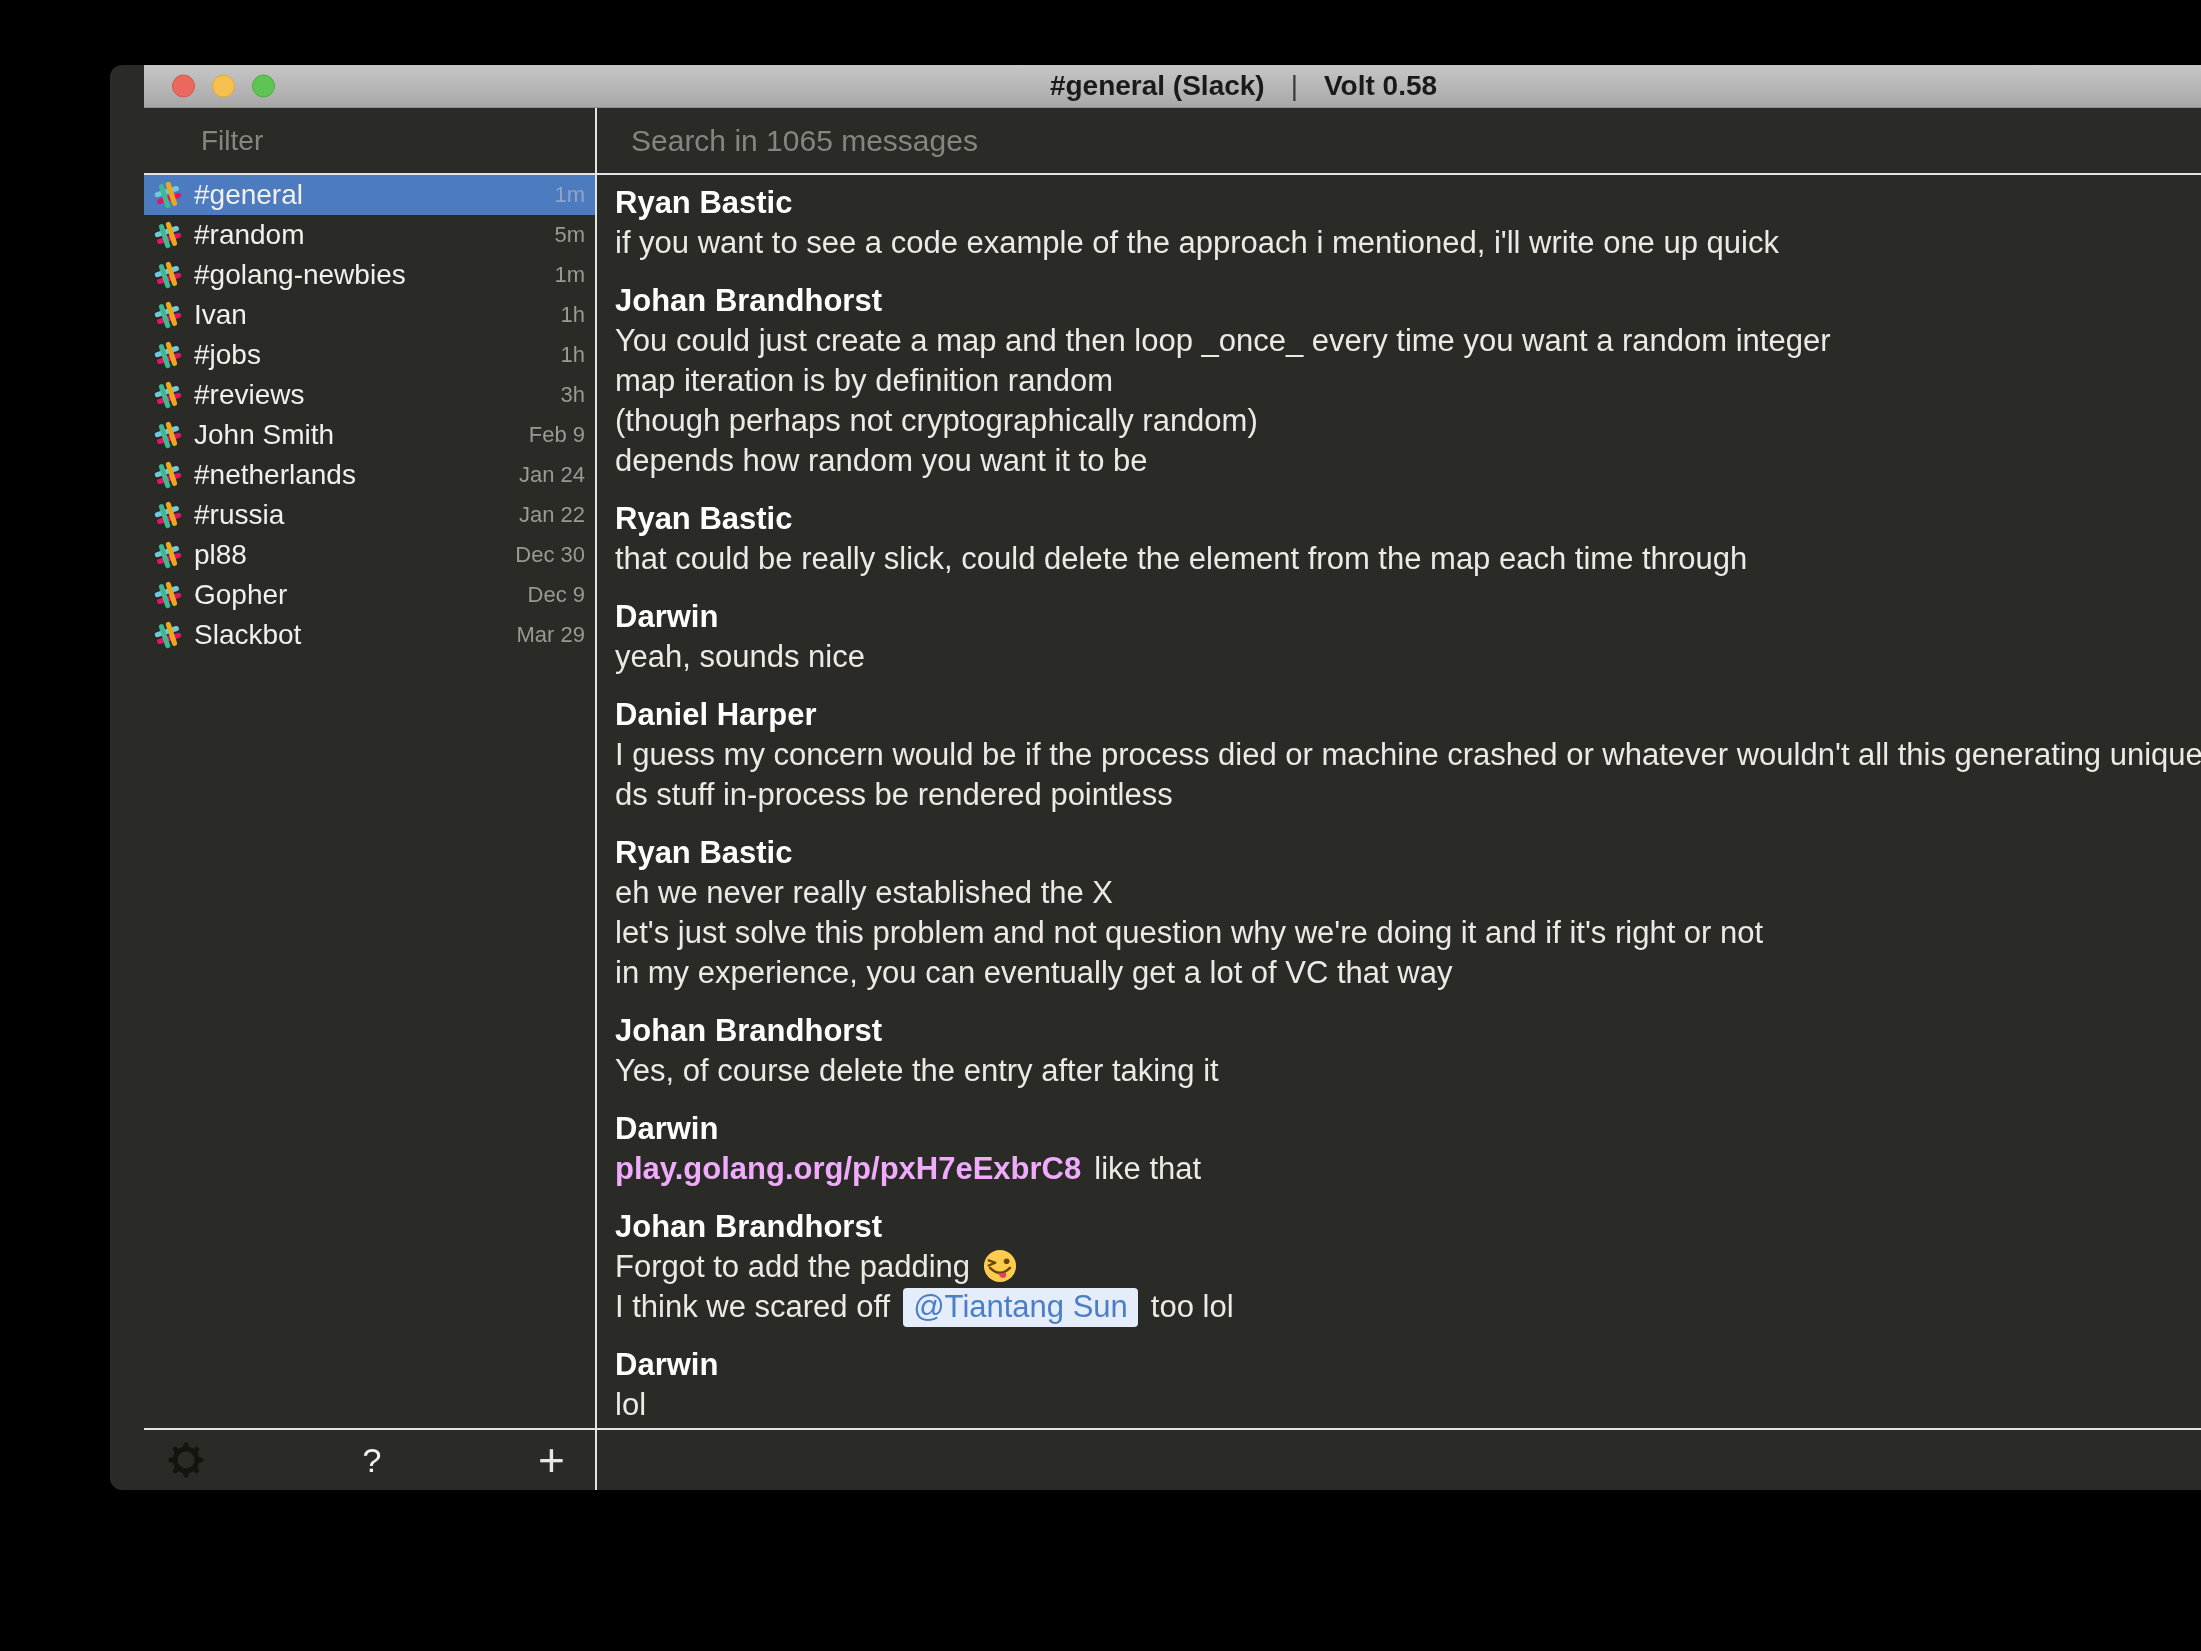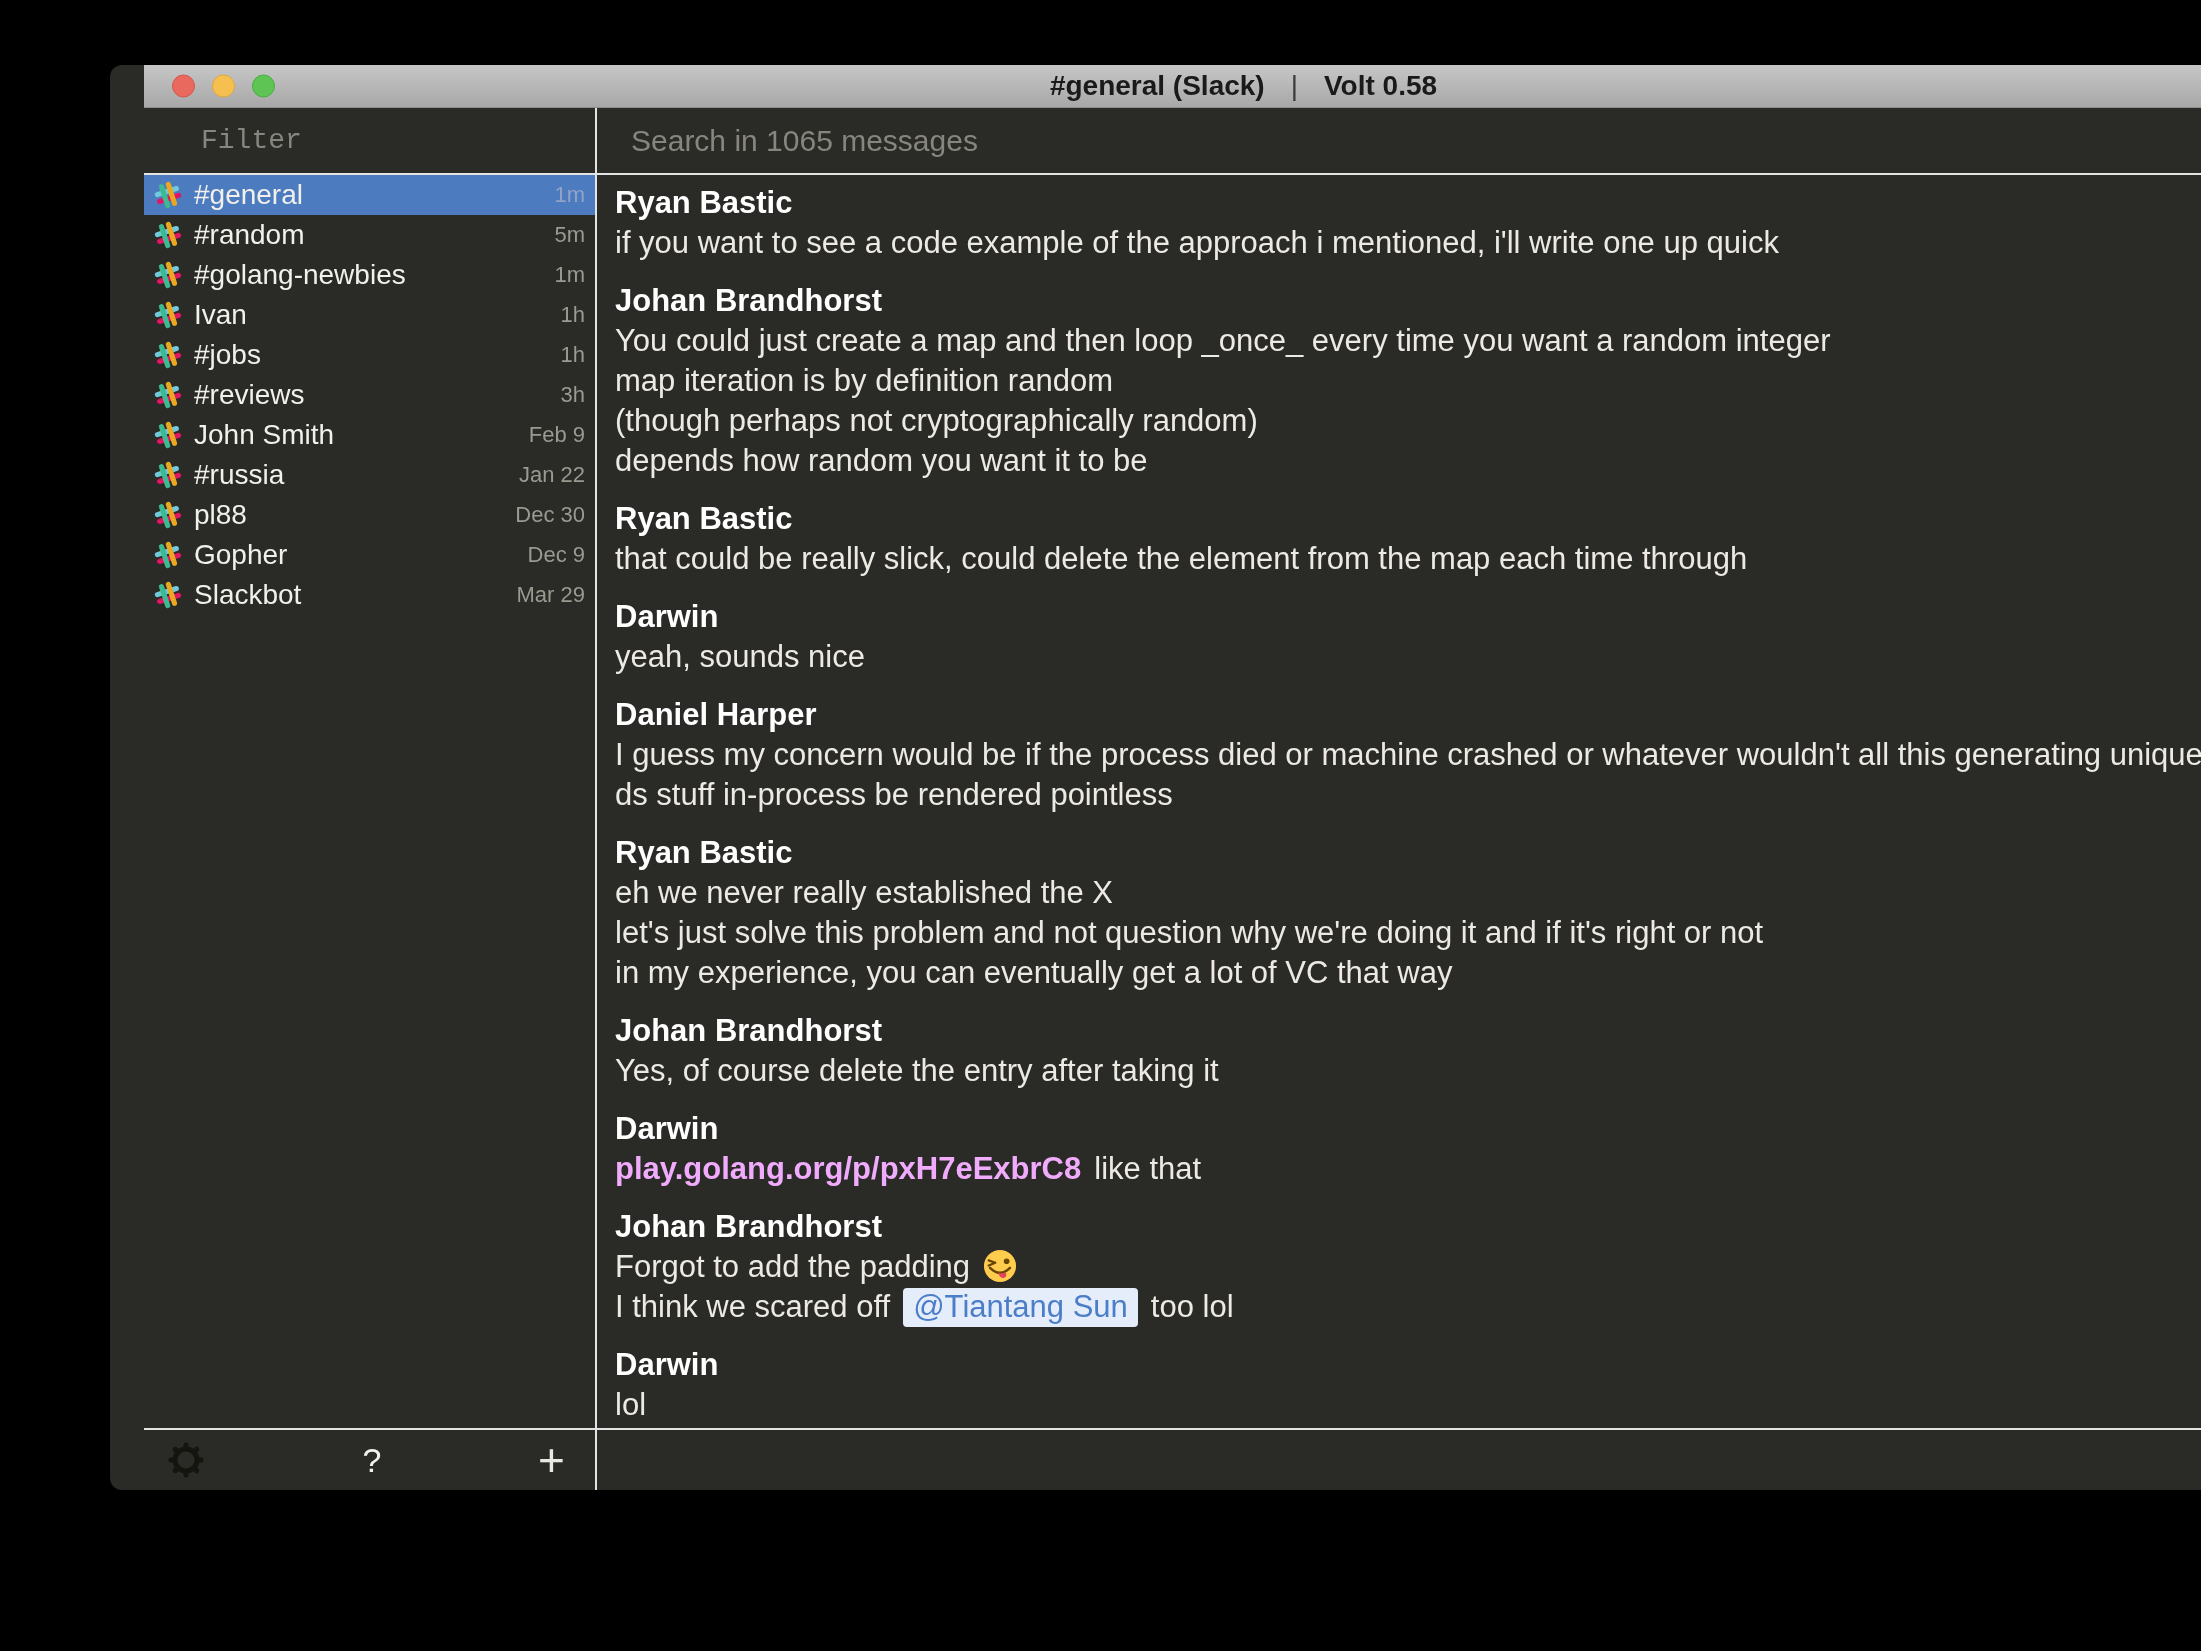--- a/index.html
+++ b/index.html
@@ -15,21 +15,21 @@
   .light.yellow{background:#f5c04f;border:1px solid #dfa83d;}
   .light.green{background:#5ec554;border:1px solid #48ae3e;}
   .title{display:flex;align-items:center;gap:26px;font-size:28px;font-weight:700;color:#1a1a1a;}
   .title .sep{font-weight:400;color:#3a3a3a;}
   
   .content{flex:1;display:flex;min-height:0;}
   .sidebar{width:453px;flex:0 0 453px;box-sizing:border-box;border-right:2px solid #e4e4e4;
     display:flex;flex-direction:column;}
   .side-header{flex:0 0 65px;height:65px;border-bottom:2px solid #e4e4e4;display:flex;align-items:center;}
   input{background:transparent;border:none;outline:none;color:#efeee8;}
-  input.filter{margin-left:55px;width:337px;font-size:28px;font-family:Liberation Mono, monospace;}
+  input.filter{margin-left:55px;width:337px;font-size:28px;font-family:Liberation Sans, sans-serif;}
   input.filter::placeholder{color:#87867e;opacity:1;}
   .side-list{flex:1;}
   .row{height:40px;display:flex;align-items:center;padding:0 10px 0 8px;}
   .row.selected{background:#4c7bc0;}
   .icn{width:32px;height:32px;flex:0 0 32px;margin-right:10px;}
   .row .lbl{flex:1;font-size:28px;color:#f1f0ea;white-space:nowrap;overflow:hidden;}
   .row .tm{font-size:22px;color:#9a9a91;}
   .row.selected .tm{color:#93a3c4;}
   
   .main{flex:1;display:flex;flex-direction:column;min-width:0;}
@@ -166,20 +166,32 @@
           </div>
           <div class="row">
             <svg class="icn" viewBox="0 0 60 60">
               <g transform="rotate(-18 30 30)">
                 <rect x="6.5" y="18.5" width="47" height="9.5" rx="4.75" fill="#6ECADC"></rect>
                 <rect x="6.5" y="32" width="47" height="9.5" rx="4.75" fill="#E01563"></rect>
                 <rect x="18.5" y="6.5" width="9.5" height="47" rx="4.75" fill="#3EB991"></rect>
                 <rect x="32" y="6.5" width="9.5" height="47" rx="4.75" fill="#E9A820"></rect>
               </g>
             </svg>
+            <span class="lbl">#netherlands</span>
+            <span class="tm">Jan 24</span>
+          </div>
+          <div class="row">
+            <svg class="icn" viewBox="0 0 60 60">
+              <g transform="rotate(-18 30 30)">
+                <rect x="6.5" y="18.5" width="47" height="9.5" rx="4.75" fill="#6ECADC"></rect>
+                <rect x="6.5" y="32" width="47" height="9.5" rx="4.75" fill="#E01563"></rect>
+                <rect x="18.5" y="6.5" width="9.5" height="47" rx="4.75" fill="#3EB991"></rect>
+                <rect x="32" y="6.5" width="9.5" height="47" rx="4.75" fill="#E9A820"></rect>
+              </g>
+            </svg>
             <span class="lbl">#russia</span>
             <span class="tm">Jan 22</span>
           </div>
           <div class="row">
             <svg class="icn" viewBox="0 0 60 60">
               <g transform="rotate(-18 30 30)">
                 <rect x="6.5" y="18.5" width="47" height="9.5" rx="4.75" fill="#6ECADC"></rect>
                 <rect x="6.5" y="32" width="47" height="9.5" rx="4.75" fill="#E01563"></rect>
                 <rect x="18.5" y="6.5" width="9.5" height="47" rx="4.75" fill="#3EB991"></rect>
                 <rect x="32" y="6.5" width="9.5" height="47" rx="4.75" fill="#E9A820"></rect>

